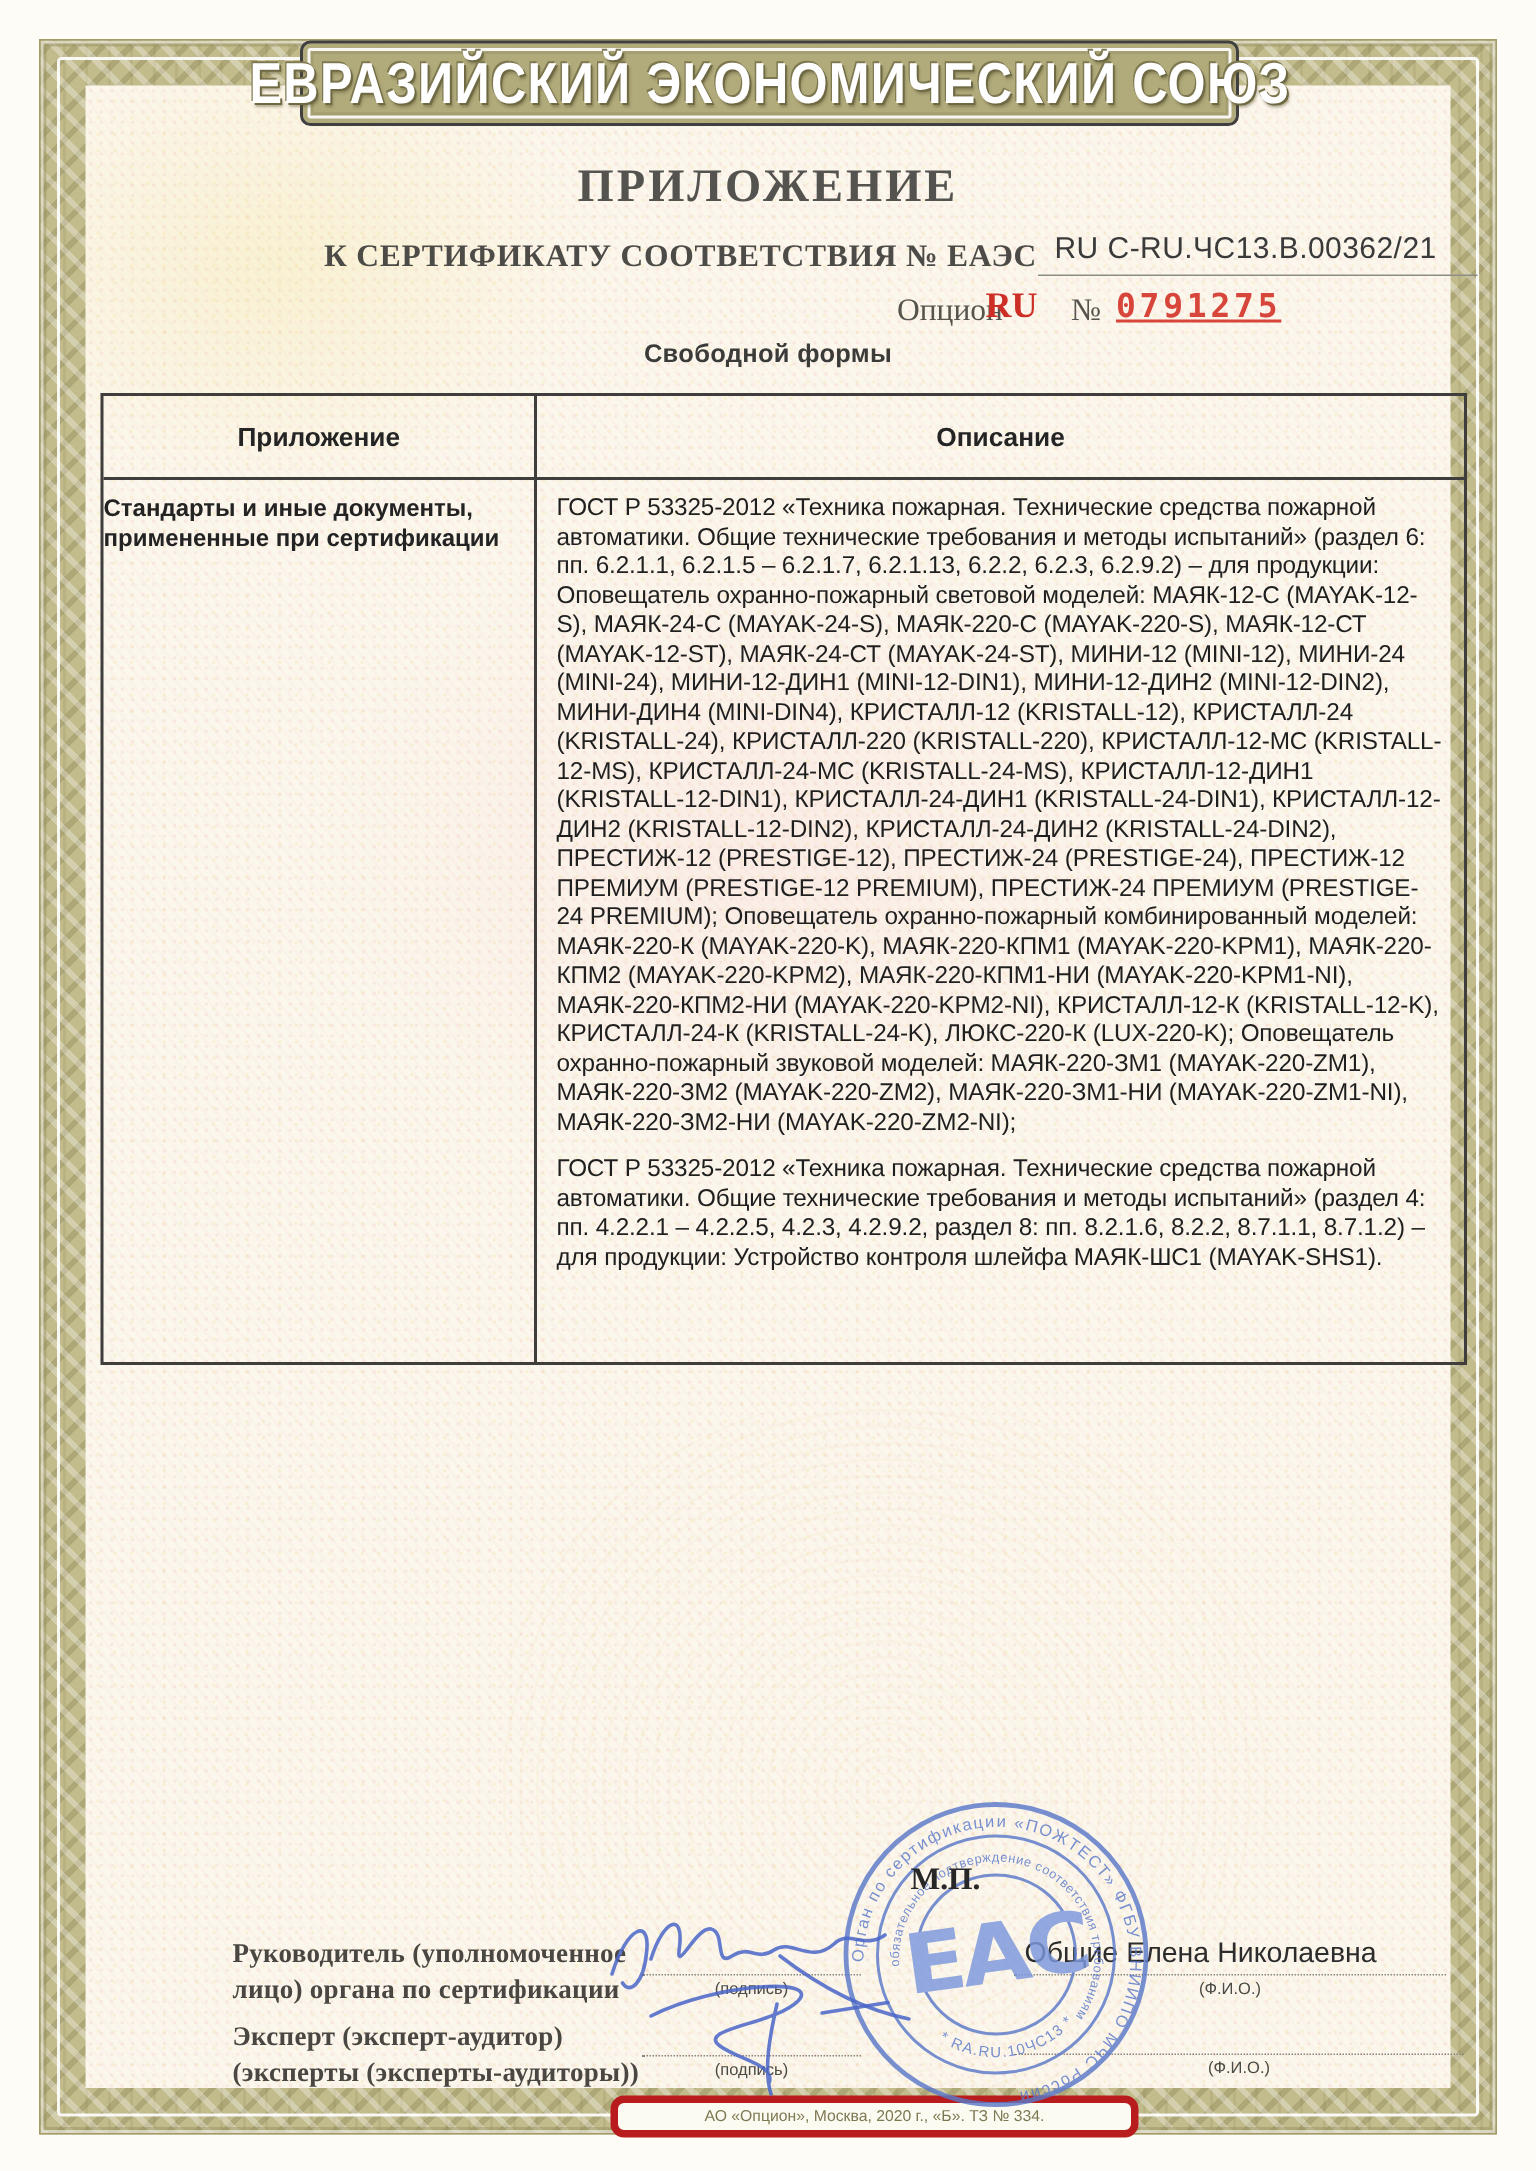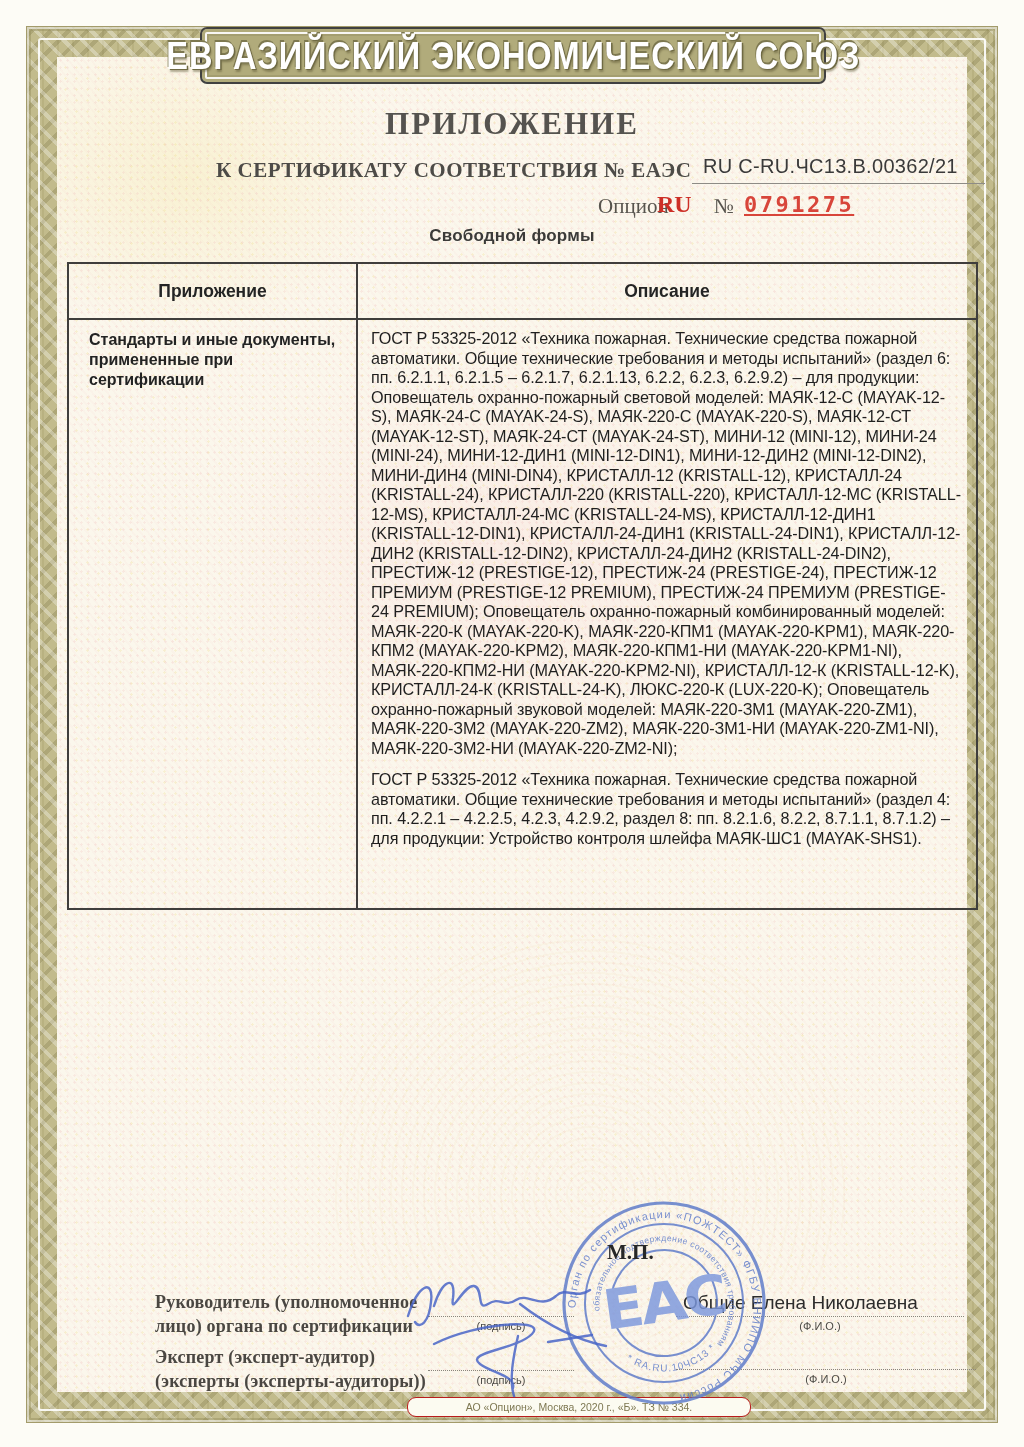--- a/index.html
+++ b/index.html
@@ -78,37 +78,37 @@
   .cert-table{
     position:absolute;left:67px;top:262px;width:911px;height:648px;
     border:2px solid #3f3e3c;display:flex;flex-direction:column;box-sizing:border-box;
   }
   .t-head{display:flex;height:54px;border-bottom:2px solid #3f3e3c;flex:0 0 auto;}
   .t-body{display:flex;flex:1 1 auto;overflow:hidden;}
   .t-col1{width:289px;flex:0 0 auto;border-right:2px solid #3f3e3c;box-sizing:border-box;}
   .t-col2{flex:1 1 auto;box-sizing:border-box;}
   .t-head .t-col1,.t-head .t-col2{display:flex;align-items:center;justify-content:center;
     font-weight:bold;font-size:17.5px;color:#242424;}
-  .cell-app{padding:10px 20px;font-weight:bold;font-size:16px;line-height:20px;color:#232323;}
+  .cell-app{padding:10px 0;font-weight:bold;font-size:16px;line-height:20px;color:#232323;}
   .cell-desc{padding:9px 13px;font-size:16.2px;line-height:19.5px;color:#1f1f1f;letter-spacing:-.1px;}
   .cell-desc p{margin:0 0 12px 0;}
   
   .f-label{position:absolute;font-family:"Liberation Serif",serif;font-weight:bold;font-size:18px;color:#4a4742;white-space:nowrap;letter-spacing:.2px;}
   .sig-line{position:absolute;height:0;border-bottom:1.5px dotted #8a867c;}
   .sig-caption{position:absolute;text-align:center;font-size:11px;color:#4c4a45;}
   .f-name{position:absolute;font-size:19px;color:#2c2c2c;white-space:nowrap;}
   .mp-label{position:absolute;left:607px;top:1240px;font-family:"Liberation Serif",serif;font-weight:bold;font-size:21px;color:#272727;z-index:6;}
   
   .stamp{position:absolute;left:553px;top:1192px;width:222px;height:222px;z-index:4;opacity:.82;}
   
   .sig-svg{position:absolute;z-index:5;}
   
   .imprint{
     position:absolute;left:407px;top:1397px;width:342px;height:18px;z-index:3;
-    background:#fcfbf1;border:1px solid #b91c1c;border-radius:9px;
+    background:#fcfbf1;border:5px solid #b91c1c;border-radius:9px;
     display:flex;align-items:center;justify-content:center;
     font-size:10.5px;color:#7e7852;white-space:nowrap;
   }
 </style>
 </head>
 <body>
 
 <div class="page">
 
   <div class="band"></div>

